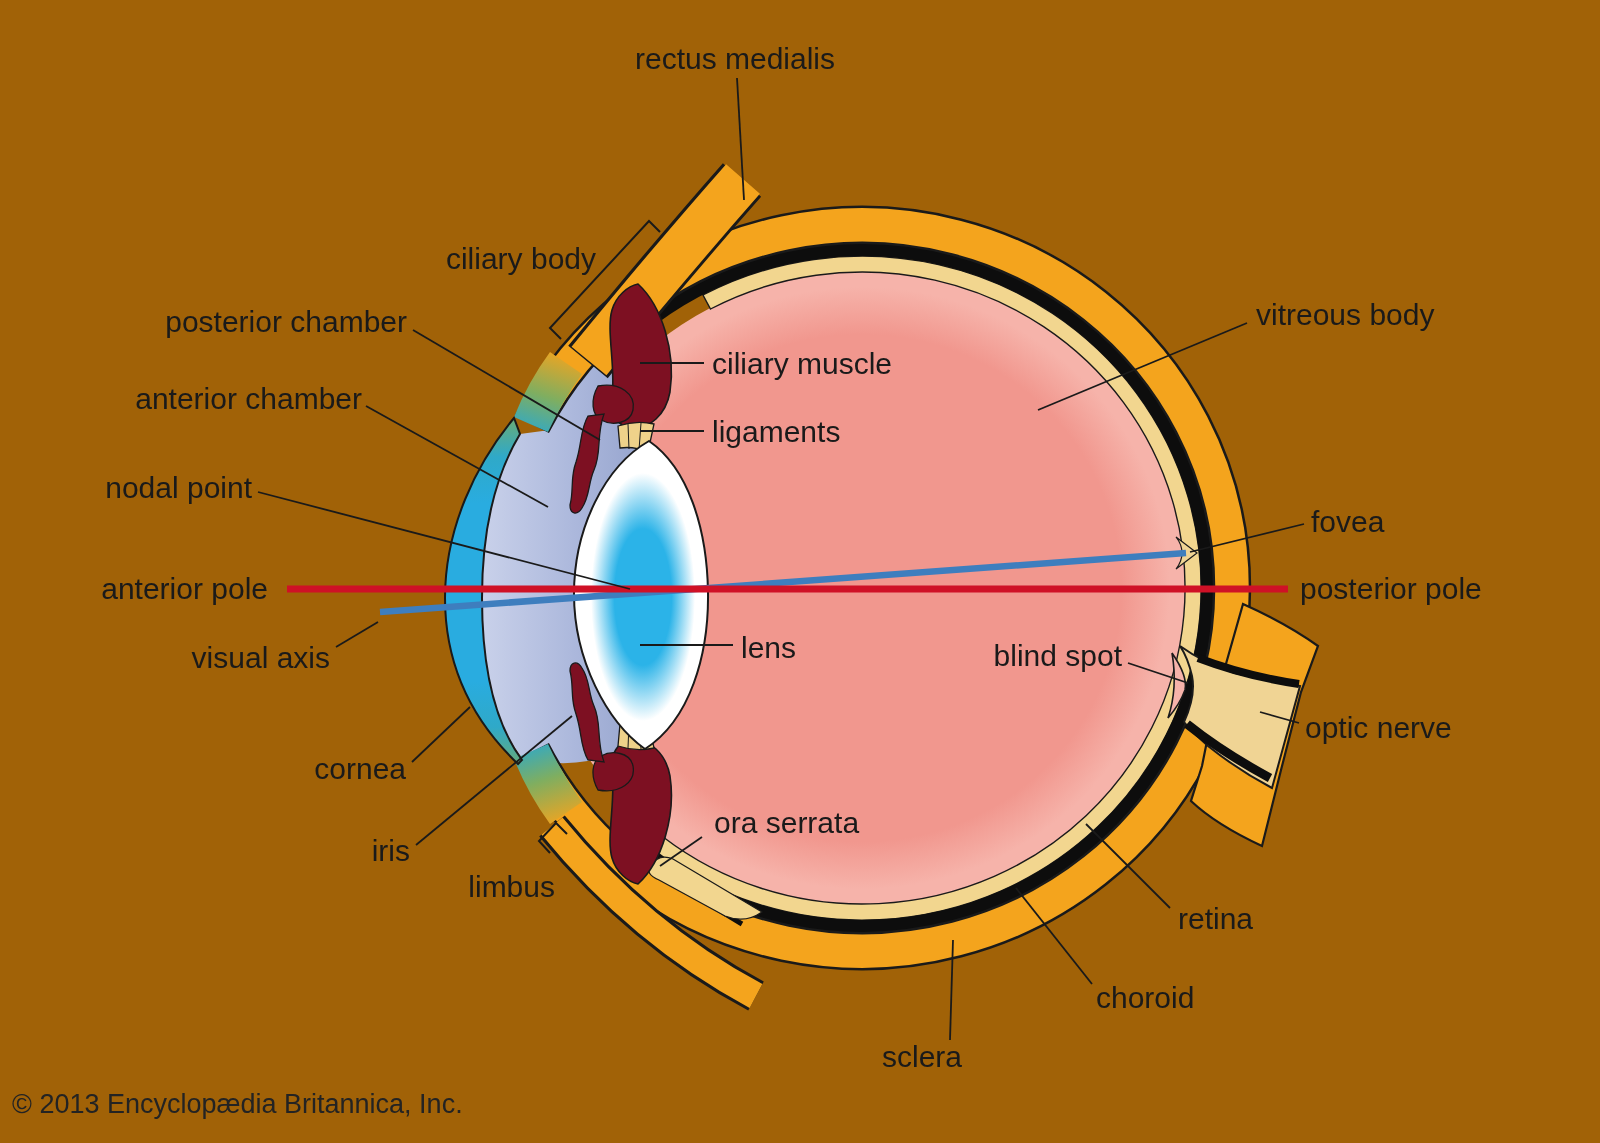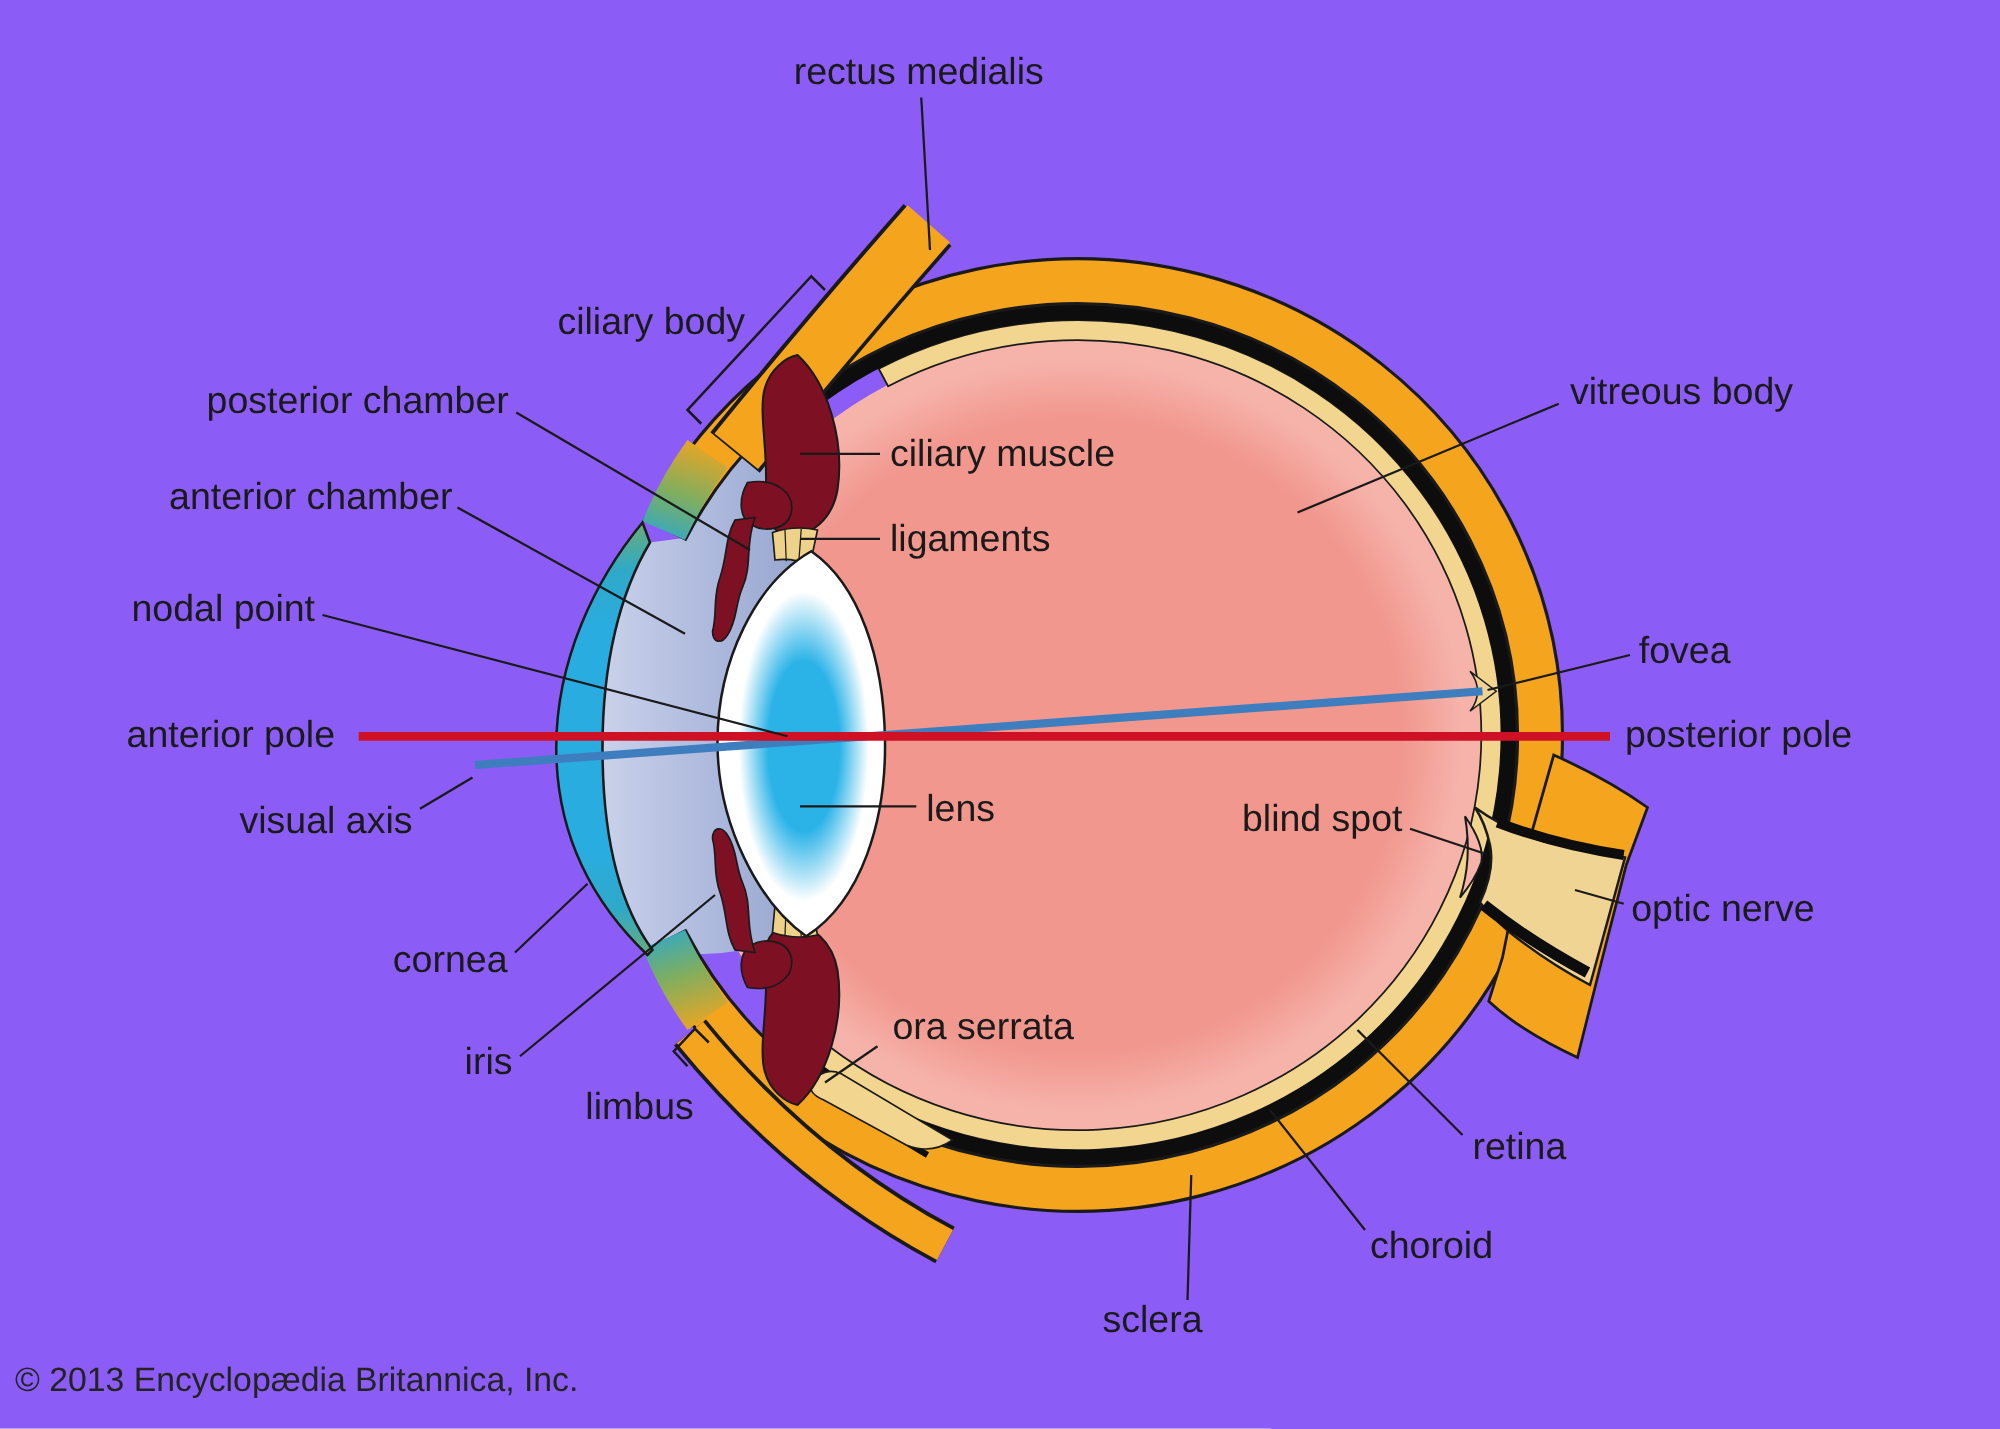--- a/index.html
+++ b/index.html
@@ -1,16 +1,16 @@
 <!DOCTYPE html>
 <html><head>
 <meta charset="utf-8">
 <style>
   html,body{margin:0;padding:0;background:#fff;}
-  .stage{position:relative;width:1600px;height:1143px;background:#8b5cf6;overflow:hidden;}
+  .stage{position:relative;width:1600px;height:1143px;background:#a16207;overflow:hidden;}
   svg{display:block;}
   text{font-family:"Liberation Sans","DejaVu Sans",sans-serif;fill:#1a1a1a;}
   .lbl{font-size:30px;}
   .copyright{font-size:27px;fill:#232323;}
 </style>
 </head>
 <body>
 
 <div class="stage">
 <svg width="1600" height="1143" viewBox="0 0 1600 1143">

